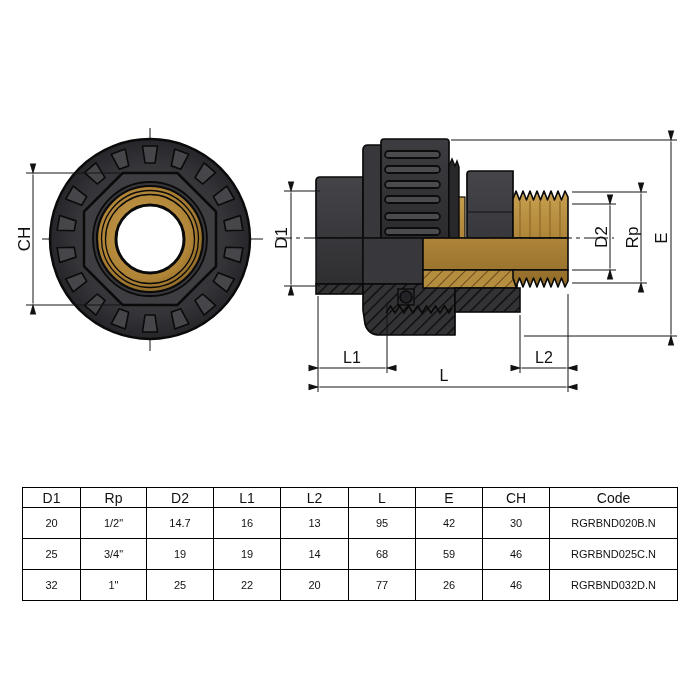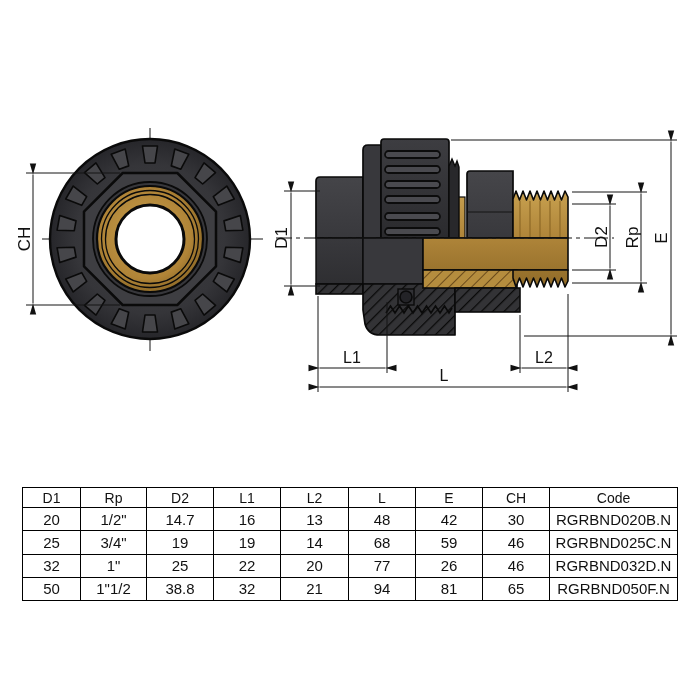--- a/index.html
+++ b/index.html
@@ -8,21 +8,21 @@
   #drawing{position:absolute;left:0;top:0;}
   .dim{font-family:"Liberation Sans", sans-serif;font-size:17px;fill:#111;}
   .dimh{font-family:"Liberation Sans", sans-serif;font-size:16px;fill:#111;}
   .thin{stroke:#141414;stroke-width:1;fill:none;}
   .edge{stroke:#0a0a0a;stroke-width:1.7;}
   table#spec{position:absolute;left:22px;top:487px;width:655px;height:114px;
              border-collapse:collapse;table-layout:fixed;background:#fff;}
   #spec th,#spec td{border:1.5px solid #000;text-align:center;vertical-align:middle;
                     padding:0;white-space:nowrap;overflow:hidden;color:#111;}
   #spec th{font-size:14px;font-weight:400;height:19px;}
-  #spec td{font-size:15px;height:15px;}
+  #spec td{font-size:11px;height:15px;}
 </style>
 </head>
 <body>
 
 <div id="stage">
 
 <svg id="drawing" width="700" height="480" viewBox="0 0 700 480">
   <defs>
     <marker id="arr" viewBox="0 0 12 8" refX="1" refY="4" markerWidth="13" markerHeight="8" orient="auto-start-reverse" markerUnits="userSpaceOnUse">
       <path d="M1,4 L12,0.8 L12,7.2 Z" fill="#111"></path>
@@ -230,21 +230,21 @@
       <th>Code</th>
     </tr>
   </thead>
   <tbody>
     <tr>
       <td>20</td>
       <td>1/2"</td>
       <td>14.7</td>
       <td>16</td>
       <td>13</td>
-      <td>48</td>
+      <td>95</td>
       <td>42</td>
       <td>30</td>
       <td>RGRBND020B.N</td>
     </tr>
     <tr>
       <td>25</td>
       <td>3/4"</td>
       <td>19</td>
       <td>19</td>
       <td>14</td>
@@ -257,27 +257,16 @@
       <td>32</td>
       <td>1"</td>
       <td>25</td>
       <td>22</td>
       <td>20</td>
       <td>77</td>
       <td>26</td>
       <td>46</td>
       <td>RGRBND032D.N</td>
     </tr>
-    <tr>
-      <td>50</td>
-      <td>1"1/2</td>
-      <td>38.8</td>
-      <td>32</td>
-      <td>21</td>
-      <td>94</td>
-      <td>81</td>
-      <td>65</td>
-      <td>RGRBND050F.N</td>
-    </tr>
   </tbody>
 </table>
 
 </div>
 
 </body></html>

